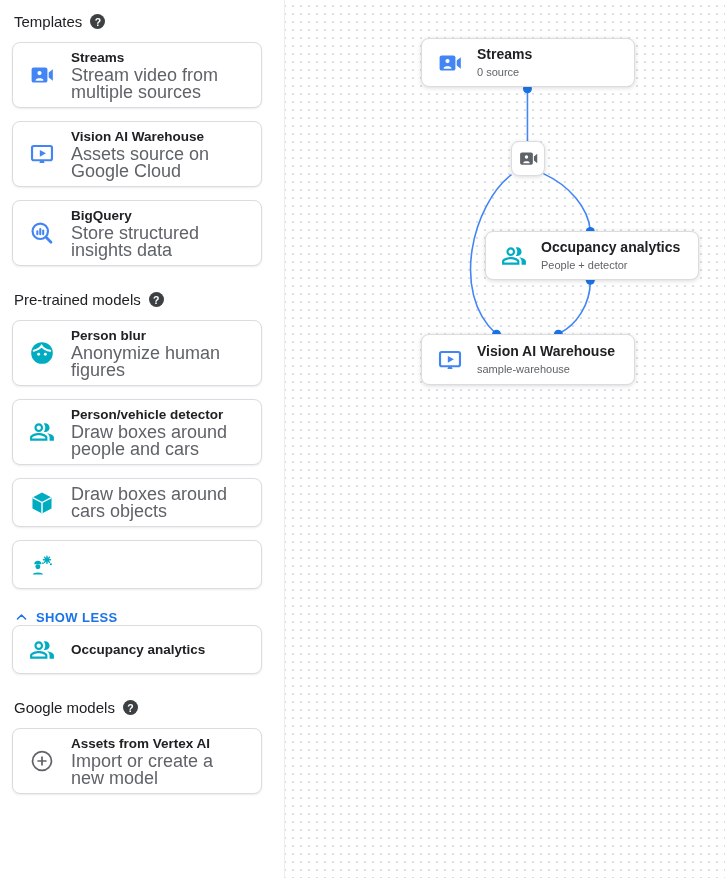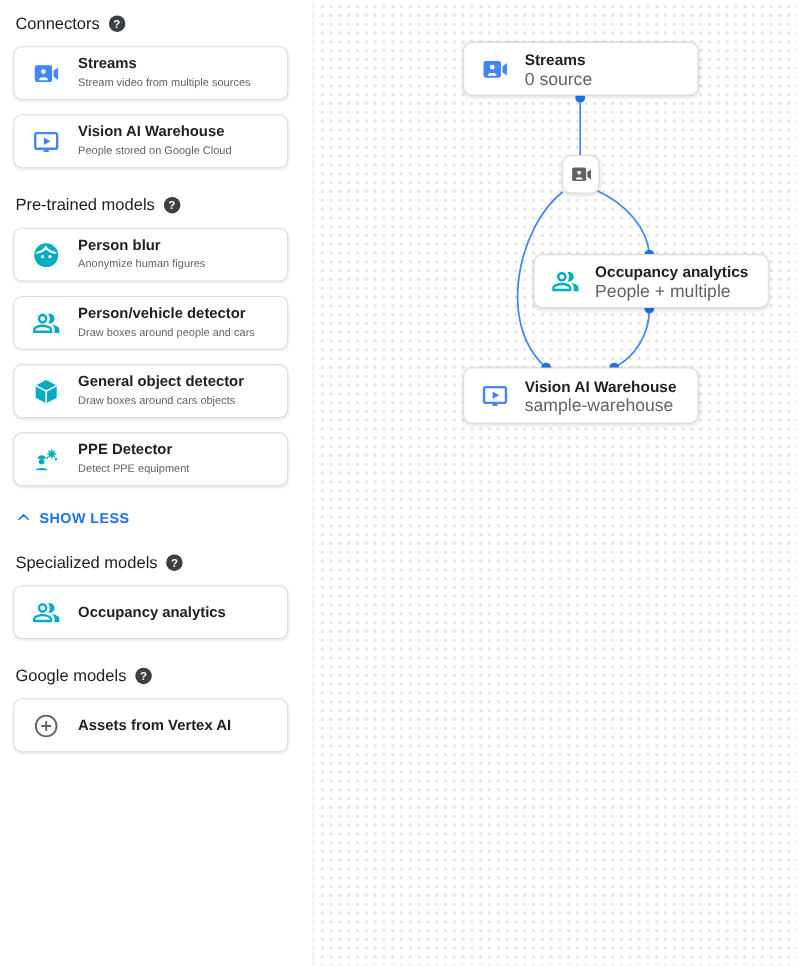--- a/index.html
+++ b/index.html
@@ -33,21 +33,21 @@
     border:1px solid #dadce0; border-radius:8px; background:#fff;
     display:flex; align-items:center; gap:16px;
     padding:6px 14px; margin-bottom:13px;
     box-shadow:0 1px 2px rgba(60,64,67,.10);
     cursor:grab;
   }
   .card-icon { width:26px; height:26px; flex:none; display:flex; align-items:center; justify-content:center; margin-left:2px; }
   .card-icon svg { width:26px; height:26px; }
   .card-text { display:flex; flex-direction:column; }
   .card-title { font-size:13.5px; font-weight:700; color:#202124; line-height:18px; }
-  .card-desc  { font-size:10px; color:#5f6368; line-height:17px; }
+  .card-desc  { font-size:18px; color:#5f6368; line-height:17px; }
   .show-less {
     display:flex; align-items:flex-end; gap:7px;
     color:#1a73e8; font-size:13px; font-weight:700; letter-spacing:.4px;
     margin:21px 0 0 2px; cursor:pointer; user-select:none;
   }
 
   
   .canvas {
     flex:1; position:relative; height:100%;
     border-left:1px solid #ededee;
@@ -59,31 +59,31 @@
     position:absolute; background:#fff;
     border:1px solid #dadce0; border-radius:8px;
     box-shadow:0 1px 4px rgba(60,64,67,.20);
     display:flex; align-items:center; gap:14px;
     padding:0 15px; cursor:pointer;
   }
   .node-icon { width:26px; height:26px; flex:none; display:flex; align-items:center; justify-content:center; }
   .node-icon svg { width:26px; height:26px; }
   .node-text { display:flex; flex-direction:column; }
   .node-title { font-size:14px; font-weight:700; color:#202124; line-height:19px; }
-  .node-sub   { font-size:16px; color:#5f6368; line-height:17px; }
+  .node-sub   { font-size:11px; color:#5f6368; line-height:17px; }
   .mini-node { justify-content:center; padding:0; }
   .mini-node svg { width:21px; height:21px; }
 </style>
 </head>
 <body>
 
 <div class="sidebar">
 
   <div class="section-heading first">
-    <span>Connectors</span>
+    <span>Templates</span>
     <span class="help-icon"></span>
   </div>
 
   <div class="card">
     <span class="card-icon">
       <svg viewBox="0 0 24 24">
           <g fill="#4285f4">
             <rect x="2.4" y="5" width="14.6" height="14" rx="2"></rect>
             <path d="M18.2 9.6L22 6.7v10.6l-3.8-2.9z"></path>
           </g>
@@ -102,24 +102,41 @@
   <div class="card">
     <span class="card-icon">
       <svg viewBox="0 0 24 24">
           <rect x="2.8" y="4.6" width="18.4" height="13.2" rx="1.6" fill="none" stroke="#4285f4" stroke-width="2"></rect>
           <path d="M10 8.3l5.6 3.1L10 14.5z" fill="#4285f4"></path>
           <path d="M9.6 20.4h4.8l-.7-2h-3.4z" fill="#4285f4"></path>
         </svg>
     </span>
     <span class="card-text">
       <span class="card-title">Vision AI Warehouse</span>
-      <span class="card-desc">People stored on Google Cloud</span>
-    </span>
-  </div>
-
+      <span class="card-desc">Assets source on Google Cloud</span>
+    </span>
+  </div>
+
+  <div class="card">
+    <span class="card-icon">
+      <svg viewBox="0 0 24 24" fill="none" stroke="#4285f4">
+          <circle cx="10.4" cy="10.4" r="7.1" stroke-width="2"></circle>
+          <path d="M16 16.2l4.3 4.3" stroke-width="2.6" stroke-linecap="round"></path>
+          <g stroke-width="1.9" stroke-linecap="round">
+            <path d="M7.7 10.5v2.6"></path>
+            <path d="M10.4 8.3v4.8"></path>
+            <path d="M13.1 9.8v3.3"></path>
+          </g>
+        </svg>
+    </span>
+    <span class="card-text">
+      <span class="card-title">BigQuery</span>
+      <span class="card-desc">Store structured insights data</span>
+    </span>
+  </div>
 
   <div class="section-heading">
     <span>Pre-trained models</span>
     <span class="help-icon"></span>
   </div>
 
   <div class="card">
     <span class="card-icon">
       <svg viewBox="0 0 24 24">
           <circle cx="12" cy="12" r="10" fill="#00acc1"></circle>
@@ -150,56 +167,47 @@
   </div>
 
   <div class="card">
     <span class="card-icon">
       <svg viewBox="0 0 24 24">
           <path d="M12 2.3l8.8 4.6v10.2L12 21.7l-8.8-4.6V6.9z" fill="#00acc1"></path>
           <path d="M3.4 7.1L12 11.6l8.6-4.5M12 11.6v9.8" stroke="#fff" stroke-width="1.3" fill="none"></path>
         </svg>
     </span>
     <span class="card-text">
-      <span class="card-title">General object detector</span>
       <span class="card-desc">Draw boxes around cars objects</span>
     </span>
   </div>
 
   <div class="card">
     <span class="card-icon">
       <svg viewBox="0 0 24 24" fill="#00acc1">
           <path d="M4.9 11.4a3.3 3.3 0 016.6 0z"></path>
           <circle cx="8.2" cy="13.6" r="2.3"></circle>
           <path d="M3.4 20.8c0-2.6 9.6-2.6 9.6 0z"></path>
           <circle cx="16.6" cy="7.2" r="2.1"></circle>
           <g stroke="#00acc1" stroke-width="1.3" stroke-linecap="round">
             <path d="M16.6 3.9v1.2M16.6 9.3v1.2M13.3 7.2h1.2M18.7 7.2h1.2M14.3 4.9l.8.8M18.1 8.7l.8.8M18.9 4.9l-.8.8M15.1 8.7l-.8.8"></path>
           </g>
           <circle cx="20.2" cy="11.3" r="1"></circle>
           <circle cx="12.9" cy="10.3" r=".8"></circle>
         </svg>
     </span>
-    <span class="card-text">
-      <span class="card-title">PPE Detector</span>
-      <span class="card-desc">Detect PPE equipment</span>
-    </span>
   </div>
 
   <div class="show-less">
     <svg width="15" height="15" viewBox="0 0 24 24">
         <path d="M5.5 14.5L12 8l6.5 6.5" fill="none" stroke="#1a73e8" stroke-width="2.4" stroke-linecap="round" stroke-linejoin="round"></path>
       </svg>
     <span>SHOW LESS</span>
   </div>
 
-  <div class="section-heading">
-    <span>Specialized models</span>
-    <span class="help-icon"></span>
-  </div>
 
   <div class="card">
     <span class="card-icon">
       <svg viewBox="0 0 24 24" fill="#00acc1">
           <path d="M16.67 13.13C18.04 14.06 19 15.32 19 17v3h4v-3c0-2.18-3.57-3.47-6.33-3.87z"></path>
           <path d="M15 12c2.21 0 4-1.79 4-4s-1.79-4-4-4c-.47 0-.91.1-1.33.24C14.5 5.27 15 6.58 15 8s-.5 2.73-1.33 3.76c.42.14.86.24 1.33.24z"></path>
           <path d="M9 12c2.21 0 4-1.79 4-4s-1.79-4-4-4-4 1.79-4 4 1.79 4 4 4zm0-6c1.1 0 2 .9 2 2s-.9 2-2 2-2-.9-2-2 .9-2 2-2z"></path>
           <path d="M9 13c-2.67 0-8 1.34-8 4v3h16v-3c0-2.66-5.33-4-8-4zm6 5H3v-.99C3.2 16.29 6.3 15 9 15s5.8 1.29 6 2v1z"></path>
         </svg>
     </span>
@@ -215,20 +223,21 @@
 
   <div class="card">
     <span class="card-icon">
       <svg viewBox="0 0 24 24" fill="none" stroke="#5f6368" stroke-width="1.6">
           <circle cx="12" cy="12" r="8.7"></circle>
           <path d="M12 7.8v8.4M7.8 12h8.4"></path>
         </svg>
     </span>
     <span class="card-text">
       <span class="card-title">Assets from Vertex AI</span>
+      <span class="card-desc">Import or create a new model</span>
     </span>
   </div>
 
 
 </div>
 
 <div class="canvas">
 
   <svg class="edges" viewBox="0 0 441 878">
     <g fill="none" stroke="#4285f4" stroke-width="1.6">
@@ -284,21 +293,21 @@
     <span class="node-icon">
       <svg viewBox="0 0 24 24" fill="#00acc1">
           <path d="M16.67 13.13C18.04 14.06 19 15.32 19 17v3h4v-3c0-2.18-3.57-3.47-6.33-3.87z"></path>
           <path d="M15 12c2.21 0 4-1.79 4-4s-1.79-4-4-4c-.47 0-.91.1-1.33.24C14.5 5.27 15 6.58 15 8s-.5 2.73-1.33 3.76c.42.14.86.24 1.33.24z"></path>
           <path d="M9 12c2.21 0 4-1.79 4-4s-1.79-4-4-4-4 1.79-4 4 1.79 4 4 4zm0-6c1.1 0 2 .9 2 2s-.9 2-2 2-2-.9-2-2 .9-2 2-2z"></path>
           <path d="M9 13c-2.67 0-8 1.34-8 4v3h16v-3c0-2.66-5.33-4-8-4zm6 5H3v-.99C3.2 16.29 6.3 15 9 15s5.8 1.29 6 2v1z"></path>
         </svg>
     </span>
     <span class="node-text">
       <span class="node-title">Occupancy analytics</span>
-      <span class="node-sub">People + multiple</span>
+      <span class="node-sub">People + detector</span>
     </span>
   </div>
 
   <div class="node" style="left:136px; top:334px; width:214px; height:51px;">
     <span class="node-icon">
       <svg viewBox="0 0 24 24">
           <rect x="2.8" y="4.6" width="18.4" height="13.2" rx="1.6" fill="none" stroke="#4285f4" stroke-width="2"></rect>
           <path d="M10 8.3l5.6 3.1L10 14.5z" fill="#4285f4"></path>
           <path d="M9.6 20.4h4.8l-.7-2h-3.4z" fill="#4285f4"></path>
         </svg>

